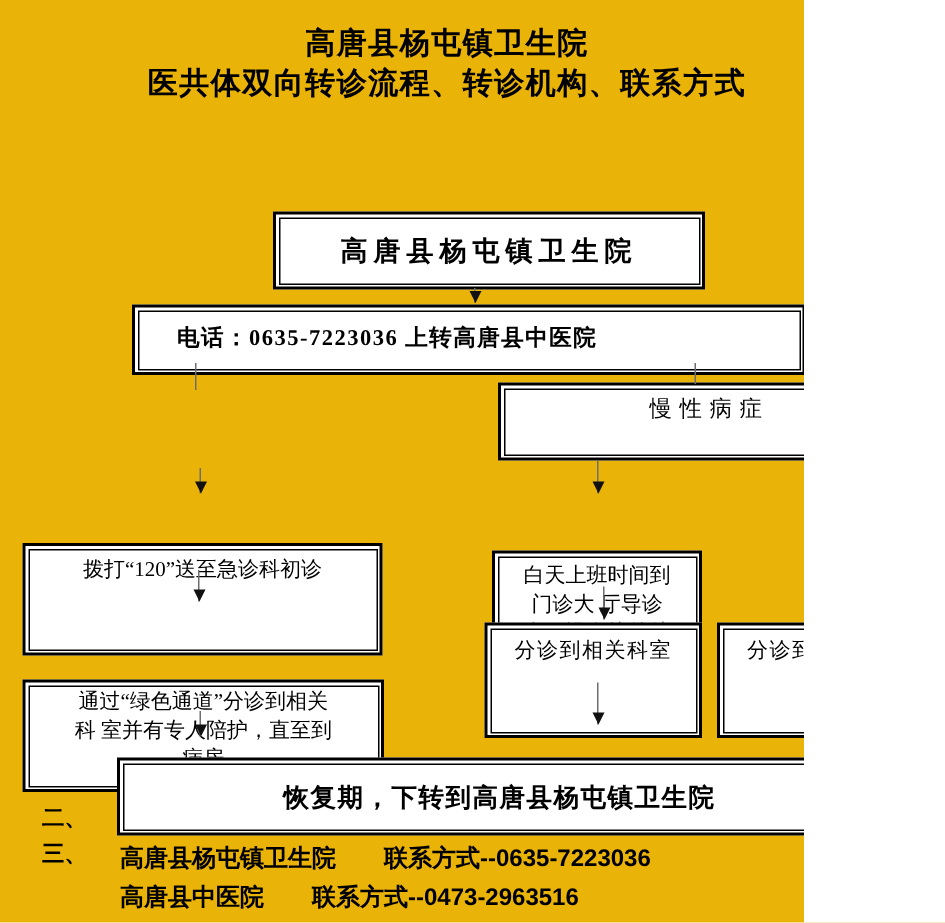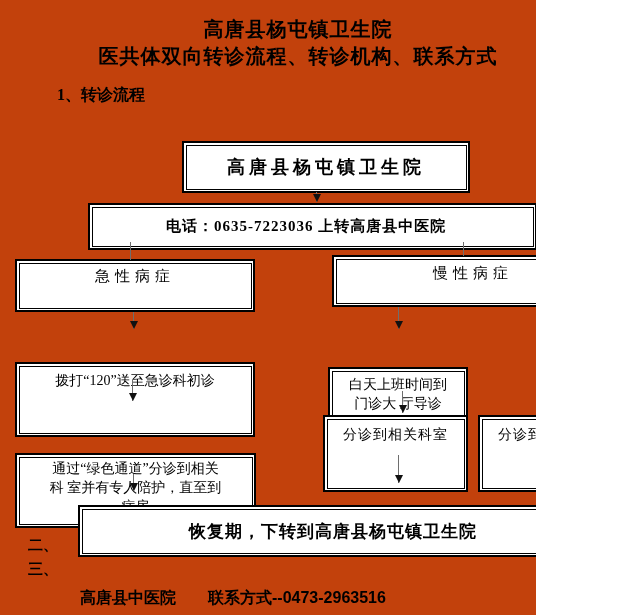--- a/index.html
+++ b/index.html
@@ -1,19 +1,19 @@
 <!DOCTYPE html>
 <html><head>
 <meta charset="utf-8">
 <style>
   html,body{margin:0;padding:0;background:#ffffff;}
   .canvas{
     position:relative;
     width:536px;height:615px;
-    background:#c2410c;
+    background:#eab308;
     font-family:"Liberation Sans", sans-serif;
     color:#000;
     overflow:hidden;
   }
   
   .title{
     position:absolute;left:0;width:596px;
     text-align:center;font-weight:bold;font-size:20px;line-height:24px;
     letter-spacing:1px;
   }
@@ -32,21 +32,21 @@
     font-size:14px;line-height:19px;
     text-align:center;
   }
   .fbox::before{
     content:"";position:absolute;inset:1.5px;border:1px solid #000;pointer-events:none;
   }
   .pre{white-space:pre-line;margin-top:35px;}
   .vcenter{display:flex;align-items:center;justify-content:center;}
   
   .b-top{left:182px;top:141px;width:288px;height:52px;font-size:18px;font-weight:bold;letter-spacing:4px;font-family:"Liberation Sans",sans-serif;}
-  .b-phone{left:88px;top:203px;width:449px;height:47px;font-size:15px;font-weight:bold;justify-content:flex-start;padding-left:76px;letter-spacing:1px;}
+  .b-phone{left:88px;top:203px;width:449px;height:47px;font-size:15px;font-weight:bold;justify-content:flex-start;padding-left:28px;letter-spacing:1px;}
   .b-acute{left:15px;top:259px;width:240px;height:53px;padding-top:6px;font-size:15px;letter-spacing:5px;}
   .b-chronic{left:332px;top:255px;width:282px;height:52px;padding-top:7px;font-size:15px;letter-spacing:5px;}
   .b-call120{left:15px;top:330px;width:240px;height:75px;padding-top:7px;margin-top:32px;}
   .b-green{left:15px;top:418px;width:241px;height:75px;padding-top:4px;}
   .b-daytime{left:328px;top:332px;width:140px;height:75px;padding-top:6px;}
   .b-midnight{left:477px;top:332px;width:146px;height:73px;padding-top:7px;letter-spacing:2px;}
   .b-triage-l{left:323px;top:415px;width:145px;height:77px;padding-top:8px;letter-spacing:1px;}
   .b-triage-r{left:478px;top:415px;width:145px;height:77px;padding-top:8px;letter-spacing:1px;}
   .b-recovery{left:78px;top:505px;width:510px;height:52px;font-size:17px;font-weight:bold;letter-spacing:1px;font-family:"Liberation Sans",sans-serif;}
   
@@ -70,25 +70,23 @@
   .c1{top:562px;}
   .c2{top:588px;}
 </style>
 </head>
 <body>
 
 <div class="canvas">
 
   <div class="title t1">高唐县杨屯镇卫生院</div>
   <div class="title t2">医共体双向转诊流程、转诊机构、联系方式</div>
-  <div class="sec-heading">1、转诊流程</div>
 
   <div class="fbox b-top vcenter">高唐县杨屯镇卫生院</div>
   <div class="fbox b-phone vcenter">电话：0635-7223036 上转高唐县中医院</div>
-  <div class="fbox b-acute">急性病症</div>
   <div class="fbox b-chronic">慢性病症</div>
   <div class="fbox b-call120">拨打“120”送至急诊科初诊</div>
   <div class="fbox b-green pre">通过“绿色通道”分诊到相关
 科 室并有专人陪护，直至到
 病房</div>
   <div class="fbox b-daytime pre">白天上班时间到
 门诊大 厅导诊
 台，设有接待处</div>
   <div class="fbox b-triage-l">分诊到相关科室</div>
   <div class="fbox b-triage-r">分诊到相关科室</div>
@@ -102,15 +100,16 @@
   <div class="conn head" style="left:542px;top:307px;height:21px;"></div>
   <div class="conn head" style="left:132px;top:380px;height:21px;"></div>
   <div class="conn head" style="left:133px;top:474px;height:17px;"></div>
   <div class="conn head" style="left:402px;top:391px;height:22px;"></div>
   <div class="conn head" style="left:543px;top:384px;height:27px;"></div>
   <div class="conn head" style="left:398px;top:455px;height:28px;"></div>
   <div class="conn head" style="left:542px;top:455px;height:28px;"></div>
 
   <div class="marker m2">二、</div>
   <div class="marker m3">三、</div>
+  <div class="contact c1">高唐县杨屯镇卫生院　　联系方式--0635-7223036</div>
   <div class="contact c2">高唐县中医院　　联系方式--0473-2963516</div>
 
 </div>
 
 </body></html>

